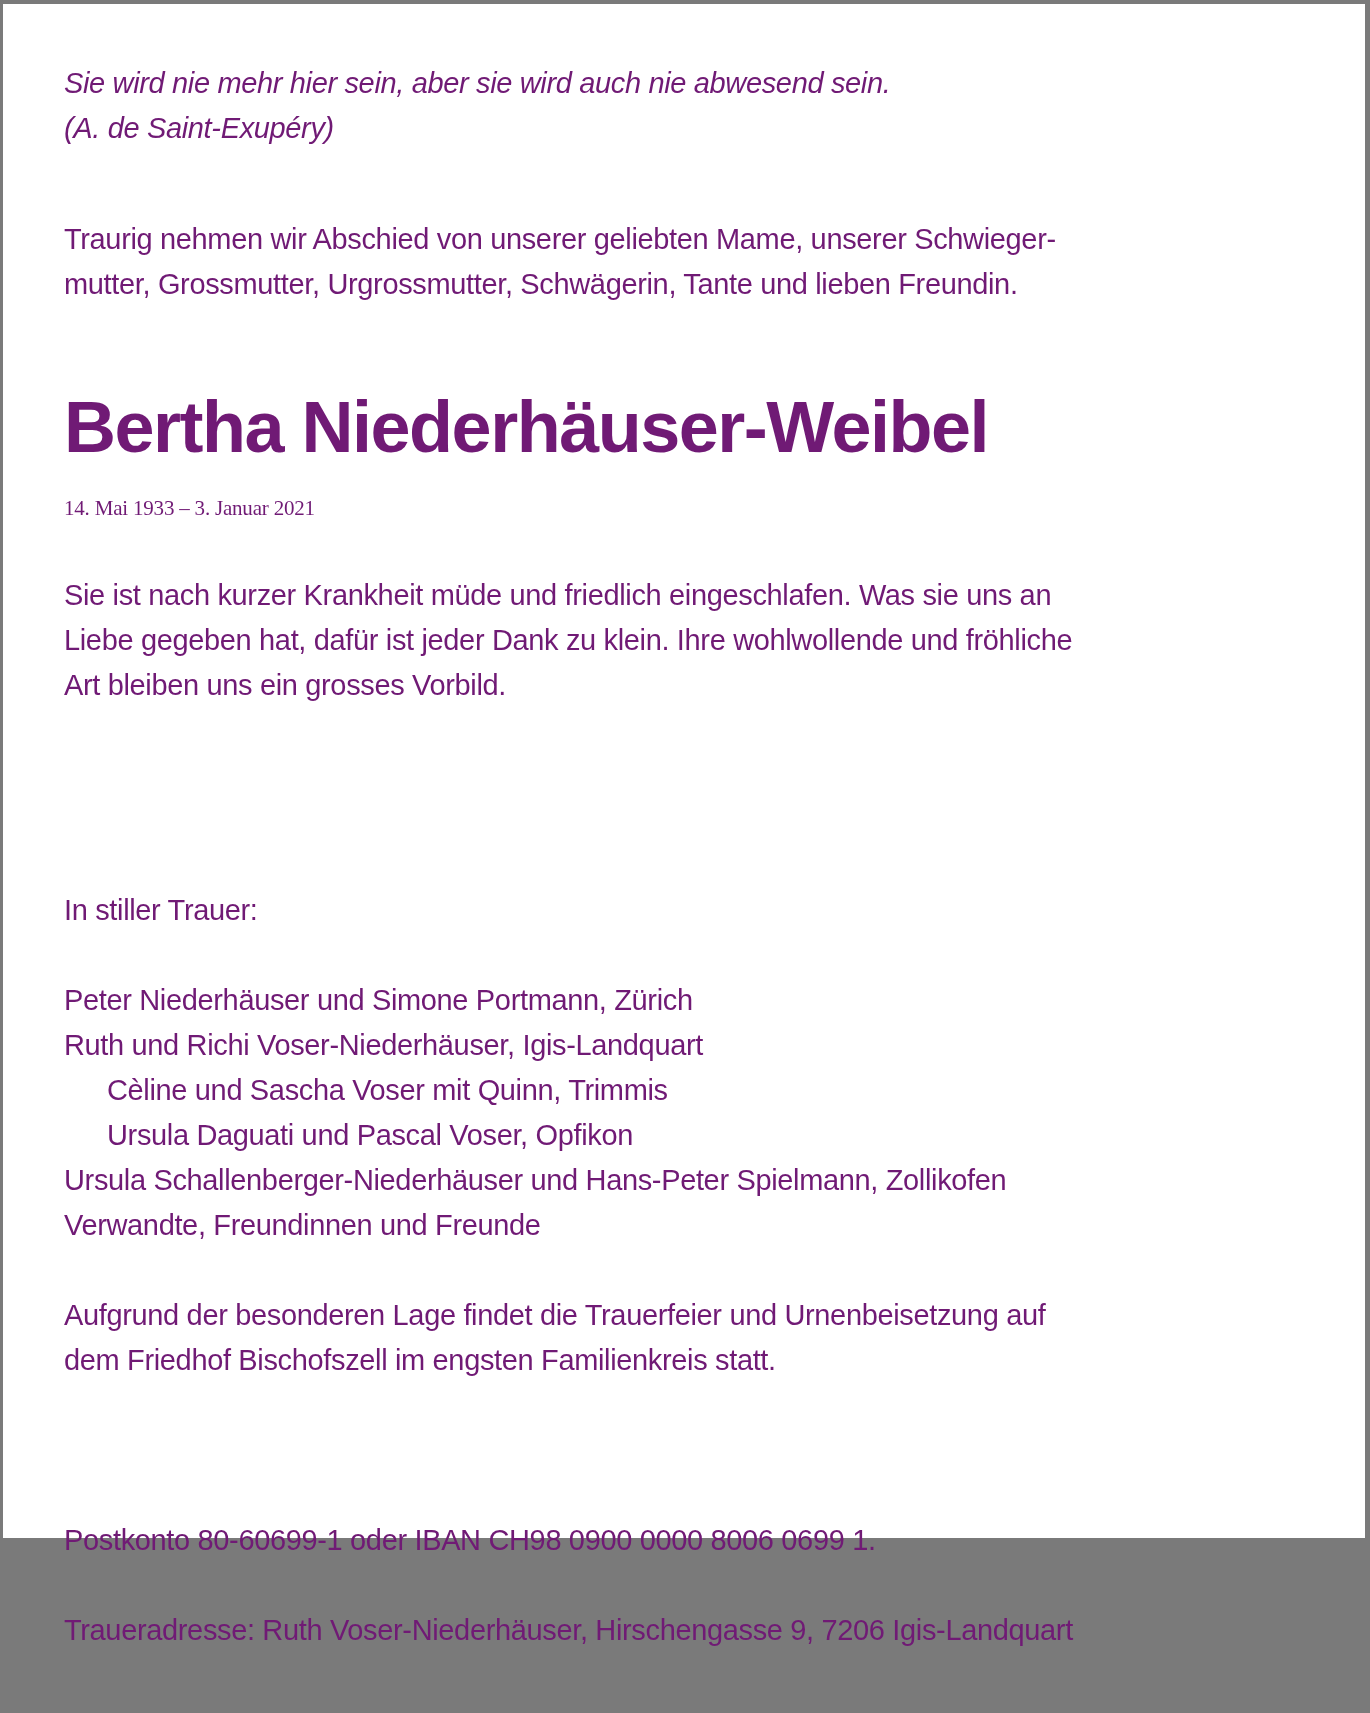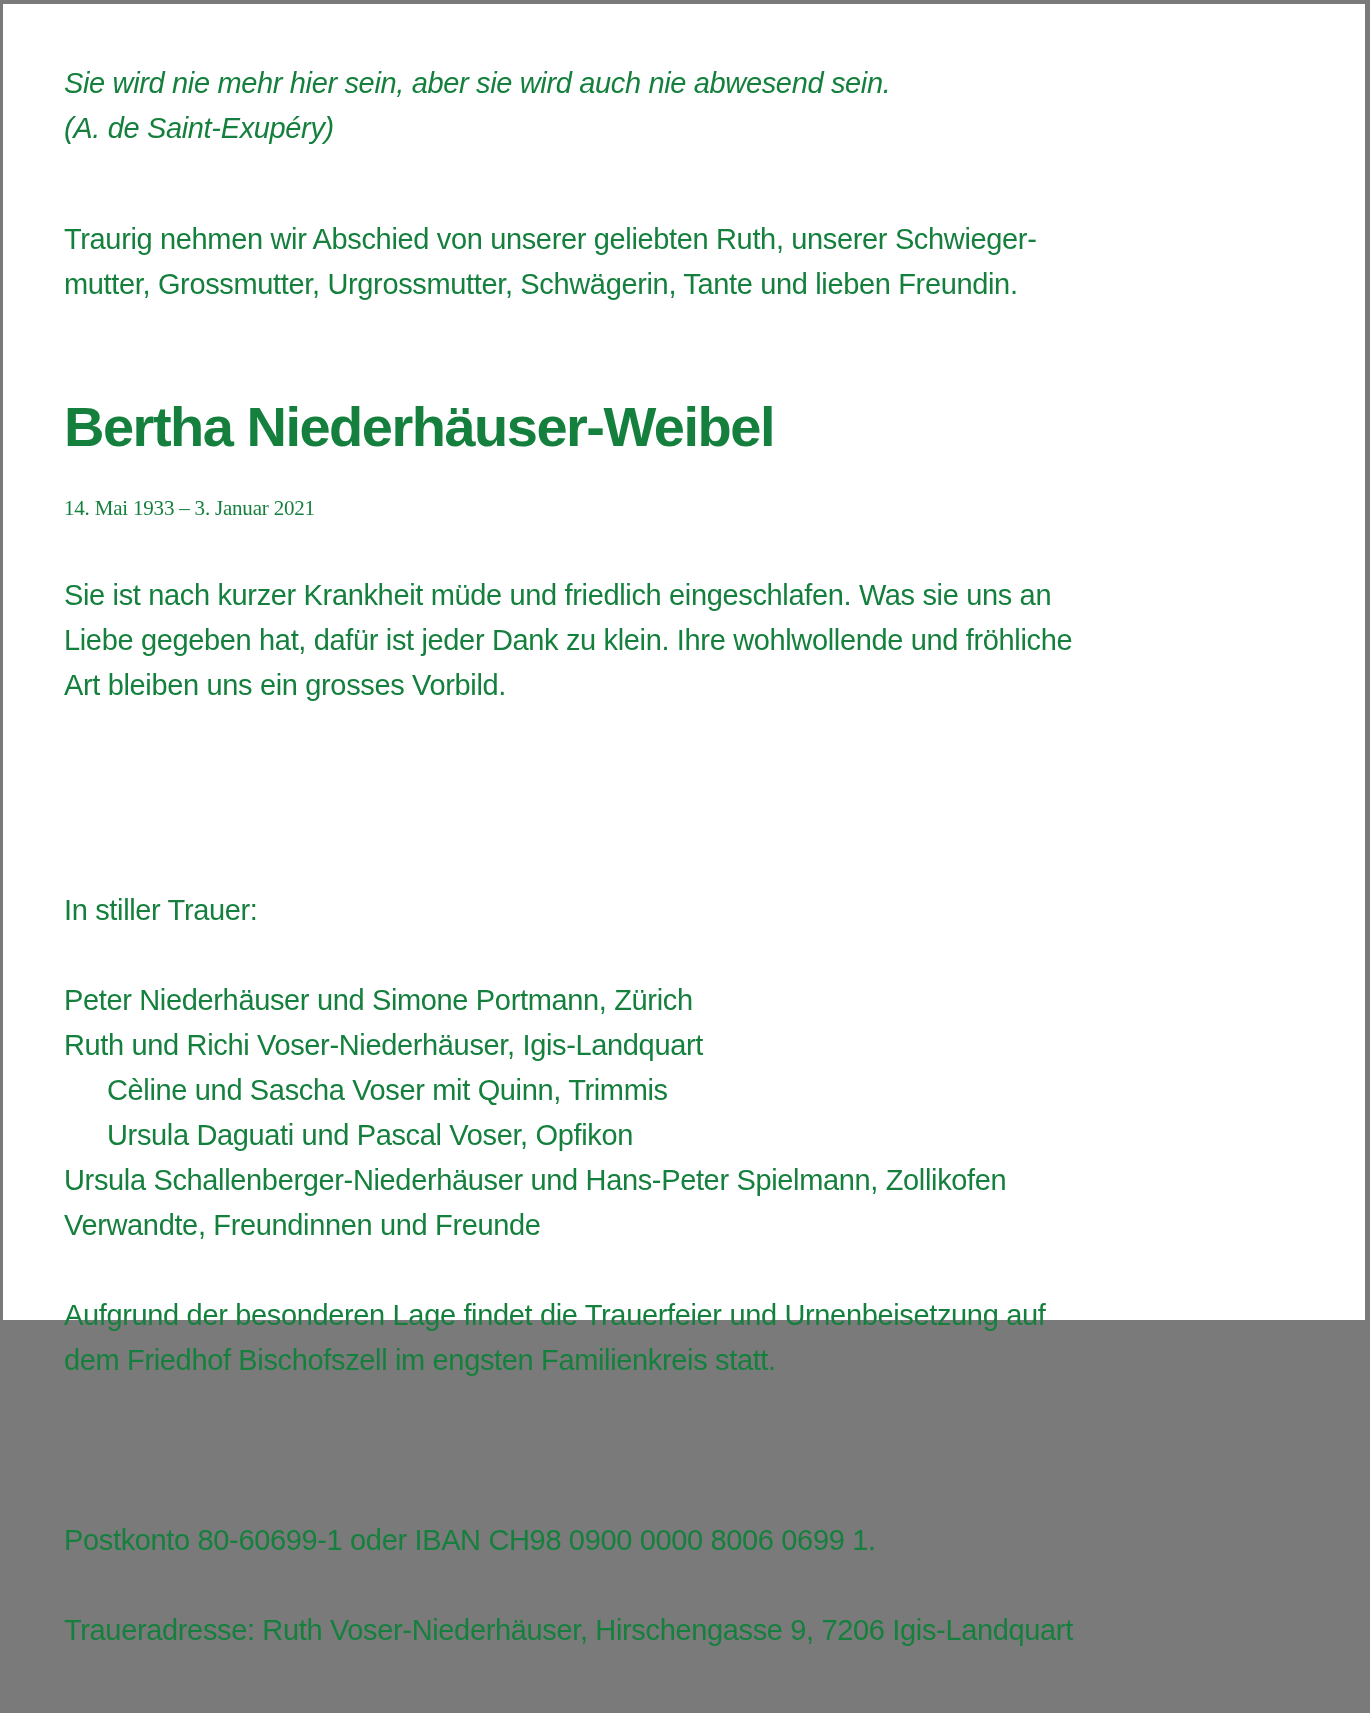--- a/index.html
+++ b/index.html
@@ -8,39 +8,39 @@
       height: 1713px;
       background: #7a7a7a;
       position: relative;
       overflow: hidden;
     }
     .page {
       position: absolute;
       left: 3px;
       top: 4px;
       width: 1362px;
-      height: 1316px;
+      height: 1534px;
       background: #ffffff;
       font-family: "Liberation Sans", "DejaVu Sans", sans-serif;
-      color: #15803d;
+      color: #701a75;
     }
     .line {
       position: absolute;
       left: 61px;
       font-size: 29px;
       line-height: 34px;
       white-space: nowrap;
       letter-spacing: -0.35px;
     }
     .italic { font-style: italic; }
     .title {
       position: absolute;
       left: 61px;
       top: 378px;
-      font-size: 56px;
+      font-size: 72px;
       line-height: 90px;
       font-weight: bold;
       white-space: nowrap;
       letter-spacing: -1.5px;
     }
     .dates {
       position: absolute;
       left: 61px;
       top: 491px;
       font-size: 21px;
@@ -52,21 +52,21 @@
     .indent { left: 104px; }
   </style>
 </head>
 <body>
 
 <div class="page">
 
   <div class="line italic" style="top:62px">Sie wird nie mehr hier sein, aber sie wird auch nie abwesend sein.</div>
   <div class="line italic" style="top:107px">(A. de Saint-Exupéry)</div>
 
-  <div class="line" style="top:218px">Traurig nehmen wir Abschied von unserer geliebten Ruth, unserer Schwieger-</div>
+  <div class="line" style="top:218px">Traurig nehmen wir Abschied von unserer geliebten Mame, unserer Schwieger-</div>
   <div class="line" style="top:263px">mutter, Grossmutter, Urgrossmutter, Schwägerin, Tante und lieben Freundin.</div>
 
   <div class="title">Bertha Niederhäuser-Weibel</div>
   <div class="dates">14. Mai 1933 – 3. Januar 2021</div>
 
   <div class="line" style="top:574px">Sie ist nach kurzer Krankheit müde und friedlich eingeschlafen. Was sie uns an</div>
   <div class="line" style="top:619px">Liebe gegeben hat, dafür ist jeder Dank zu klein. Ihre wohlwollende und fröhliche</div>
   <div class="line" style="top:664px">Art bleiben uns ein grosses Vorbild.</div>
 
 

